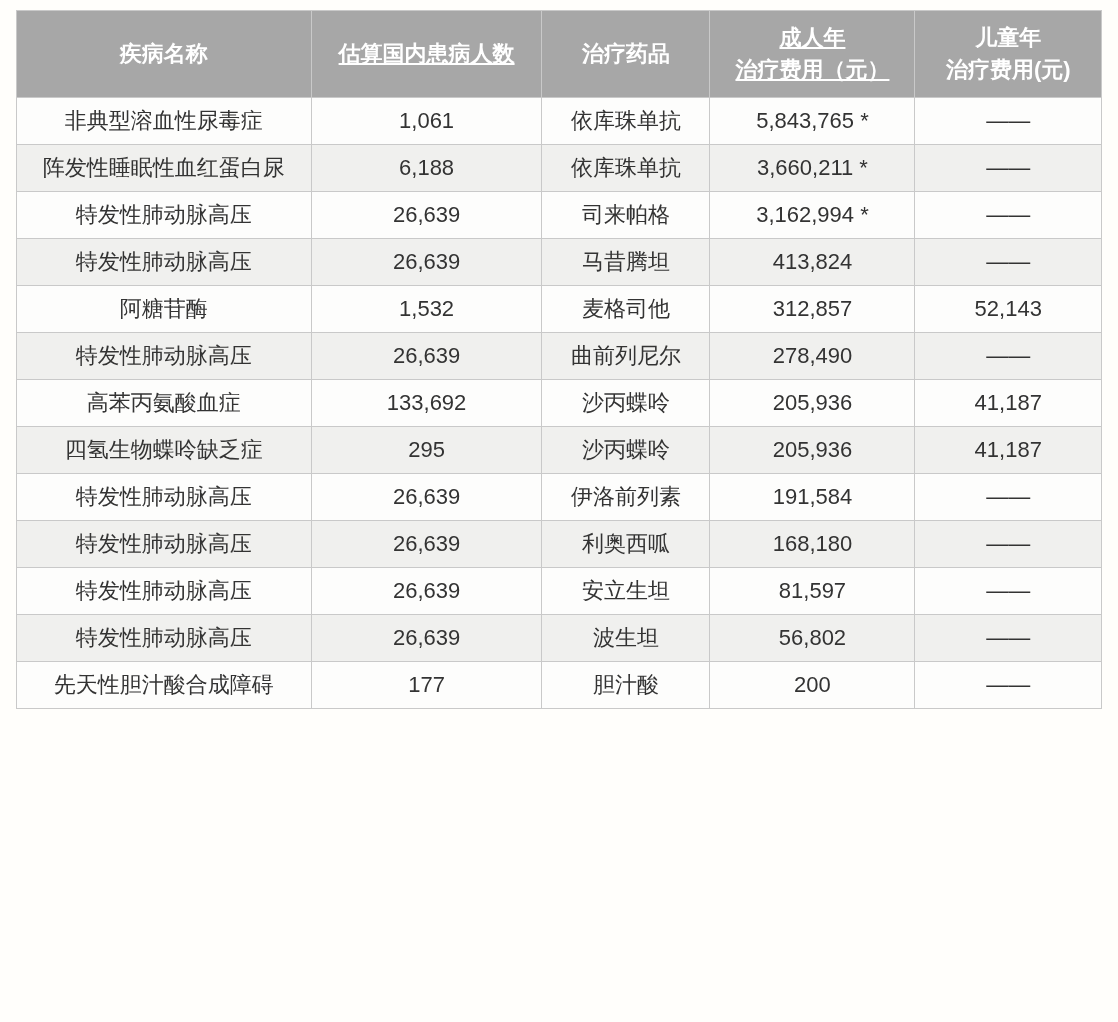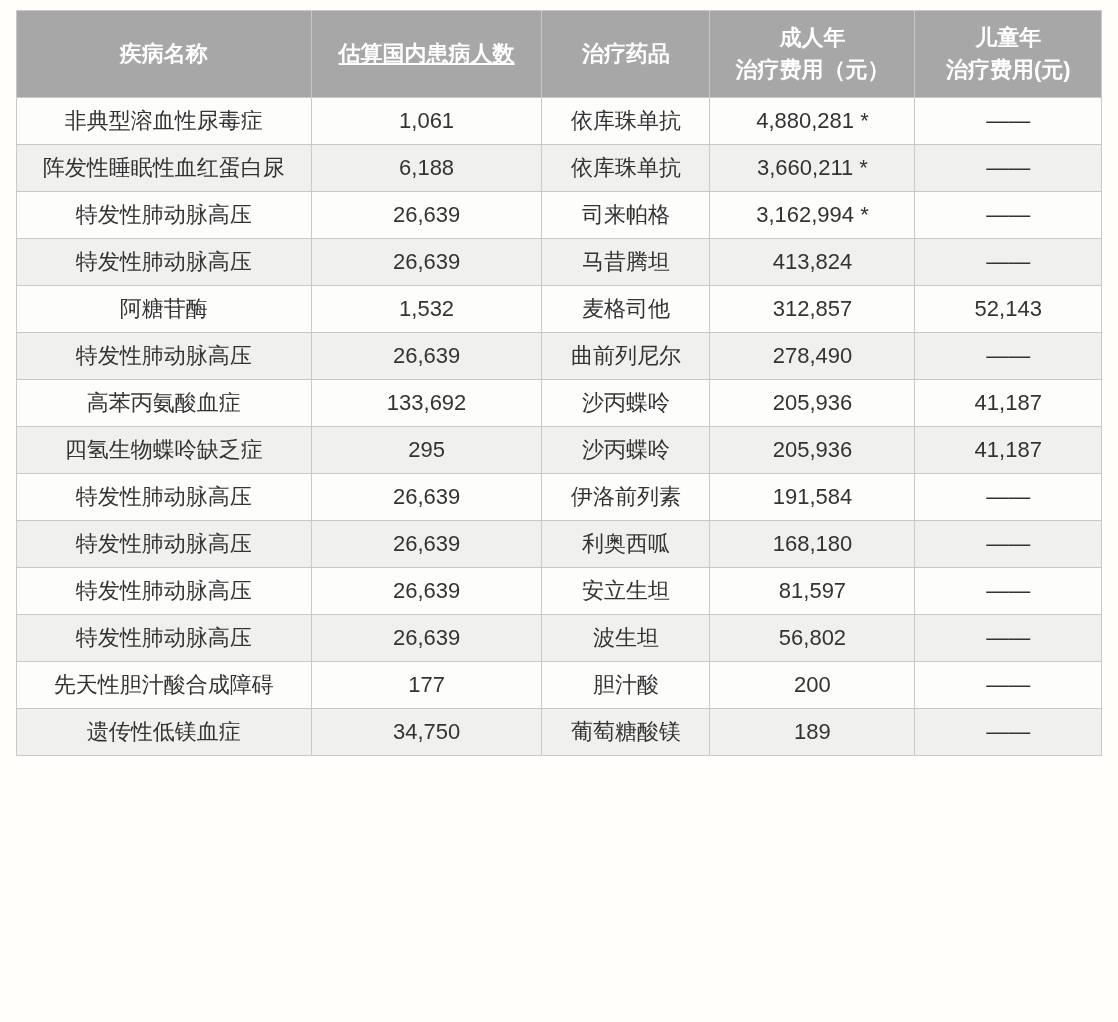--- a/index.html
+++ b/index.html
@@ -42,21 +42,21 @@
     color: var(--header-text);
     font-size: 22px;
     font-weight: bold;
     height: 87px;
     line-height: 1.45;
     border-color: #c2c2c2;
   }
   thead th:nth-child(1) { width: 286px; }
   thead th:nth-child(2) { width: 224px; text-decoration: underline; }
   thead th:nth-child(3) { width: 163px; }
-  thead th:nth-child(4) { width: 199px; }
+  thead th:nth-child(4) { width: 199px; text-decoration: underline; }
   thead th:nth-child(5) { width: 181px; }
   tbody td {
     height: 47px;
     font-size: 22px;
     color: var(--cell-text);
     background: var(--row-odd-bg);
   }
   tbody tr:nth-child(even) td {
     background: var(--row-even-bg);
   }
@@ -73,21 +73,21 @@
           <th>治疗药品</th>
           <th>成人年<br>治疗费用（元）</th>
           <th>儿童年<br>治疗费用(元)</th>
         </tr>
     </thead>
     <tbody>
         <tr>
           <td>非典型溶血性尿毒症</td>
           <td>1,061</td>
           <td>依库珠单抗</td>
-          <td>4,880,281 *</td>
+          <td>5,843,765 *</td>
           <td>——</td>
         </tr>
         <tr>
           <td>阵发性睡眠性血红蛋白尿</td>
           <td>6,188</td>
           <td>依库珠单抗</td>
           <td>3,660,211 *</td>
           <td>——</td>
         </tr>
         <tr>
@@ -160,22 +160,15 @@
           <td>56,802</td>
           <td>——</td>
         </tr>
         <tr>
           <td>先天性胆汁酸合成障碍</td>
           <td>177</td>
           <td>胆汁酸</td>
           <td>200</td>
           <td>——</td>
         </tr>
-        <tr>
-          <td>遗传性低镁血症</td>
-          <td>34,750</td>
-          <td>葡萄糖酸镁</td>
-          <td>189</td>
-          <td>——</td>
-        </tr>
       </tbody>
   </table>
 </div>
 
 </body></html>

